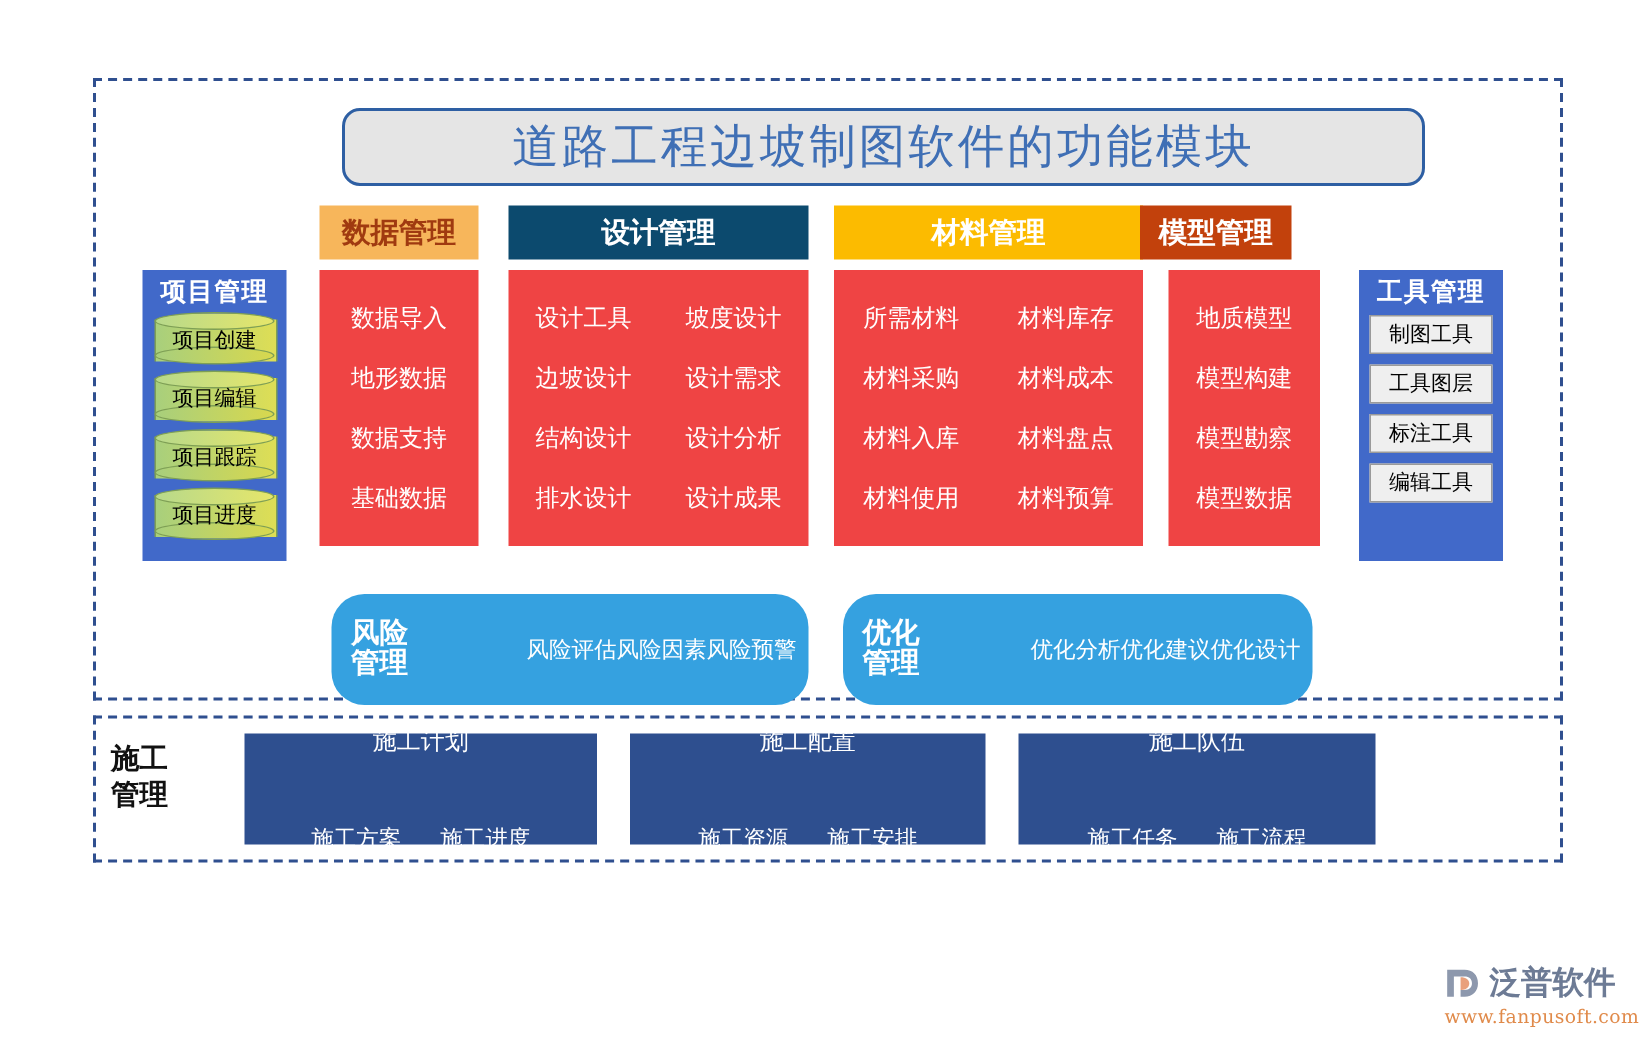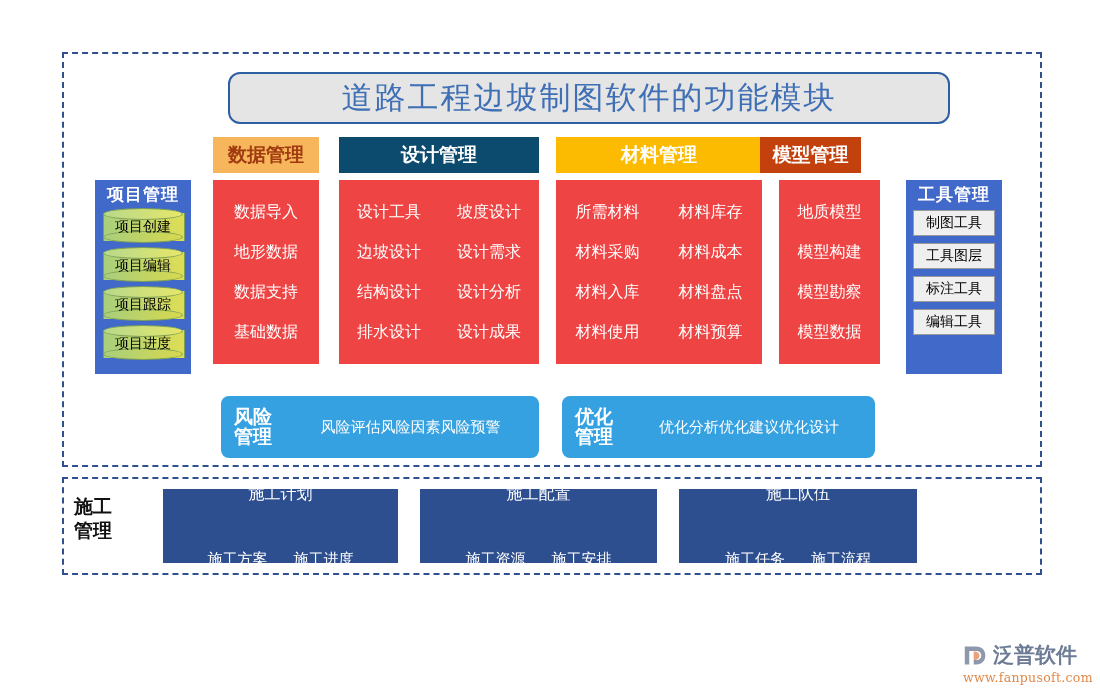--- a/index.html
+++ b/index.html
@@ -116,32 +116,32 @@
   }
   .tool-item{
     width:82px;height:26px;background:#efefef;border:1px solid #9a9a9a;
     display:flex;align-items:center;justify-content:center;
     color:#000000;font-size:14px;margin-bottom:7px;
     box-sizing:border-box;white-space:nowrap;
   }
 
   
   .round-panel{
-    position:absolute;height:62px;background:#35a1e0;border-radius:8px;
+    position:absolute;height:74px;background:#35a1e0;border-radius:22px;
     display:flex;align-items:center;box-sizing:border-box;
   }
   #risk-panel{left:221px;top:396px;width:318px;}
   #opt-panel{left:562px;top:396px;width:313px;}
   .round-panel .rp-title{
     color:#ffffff;font-size:19px;font-weight:bold;line-height:1.05;
     font-family:"DejaVu Serif","Liberation Serif",serif;
     padding-left:13px;width:56px;flex:0 0 auto;white-space:nowrap;
   }
   .round-panel .rp-items{
-    display:flex;flex:1;align-items:center;justify-content:center;
+    display:flex;flex:1;align-items:center;justify-content:flex-end;
     padding-right:8px;
   }
   .round-panel .rp-item{
     color:#ffffff;font-size:15px;white-space:nowrap;
   }
 
   
   #constr-label{
     position:absolute;left:74px;top:495px;width:62px;
     color:#111111;font-size:19px;font-weight:bold;line-height:1.25;

